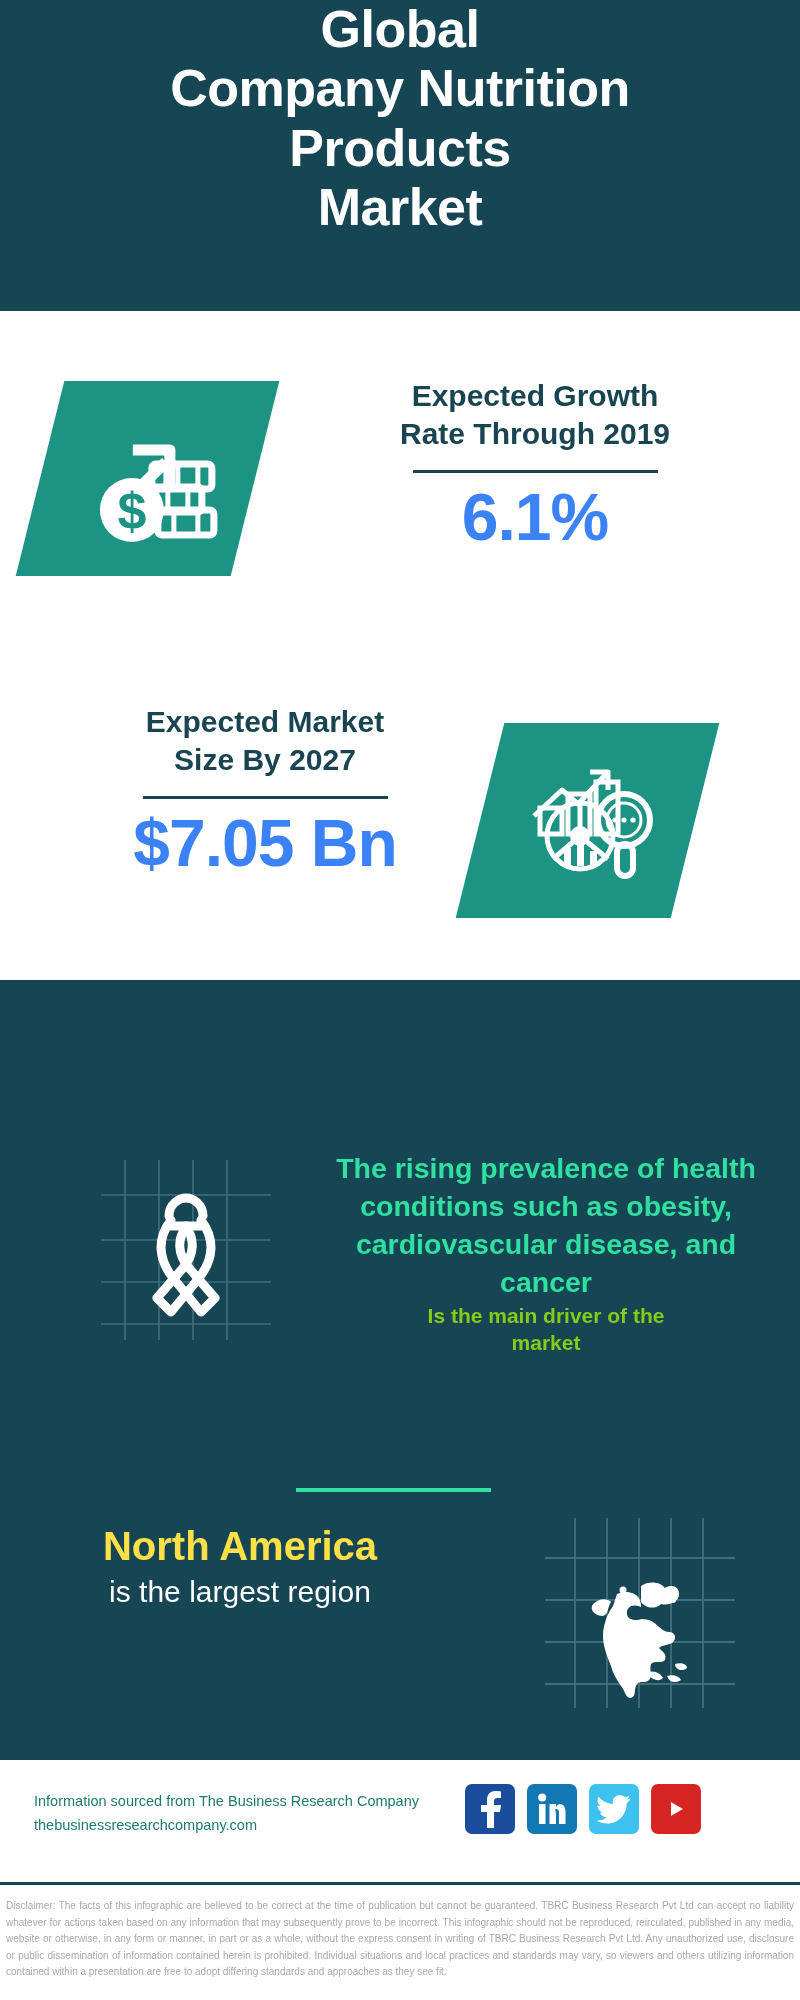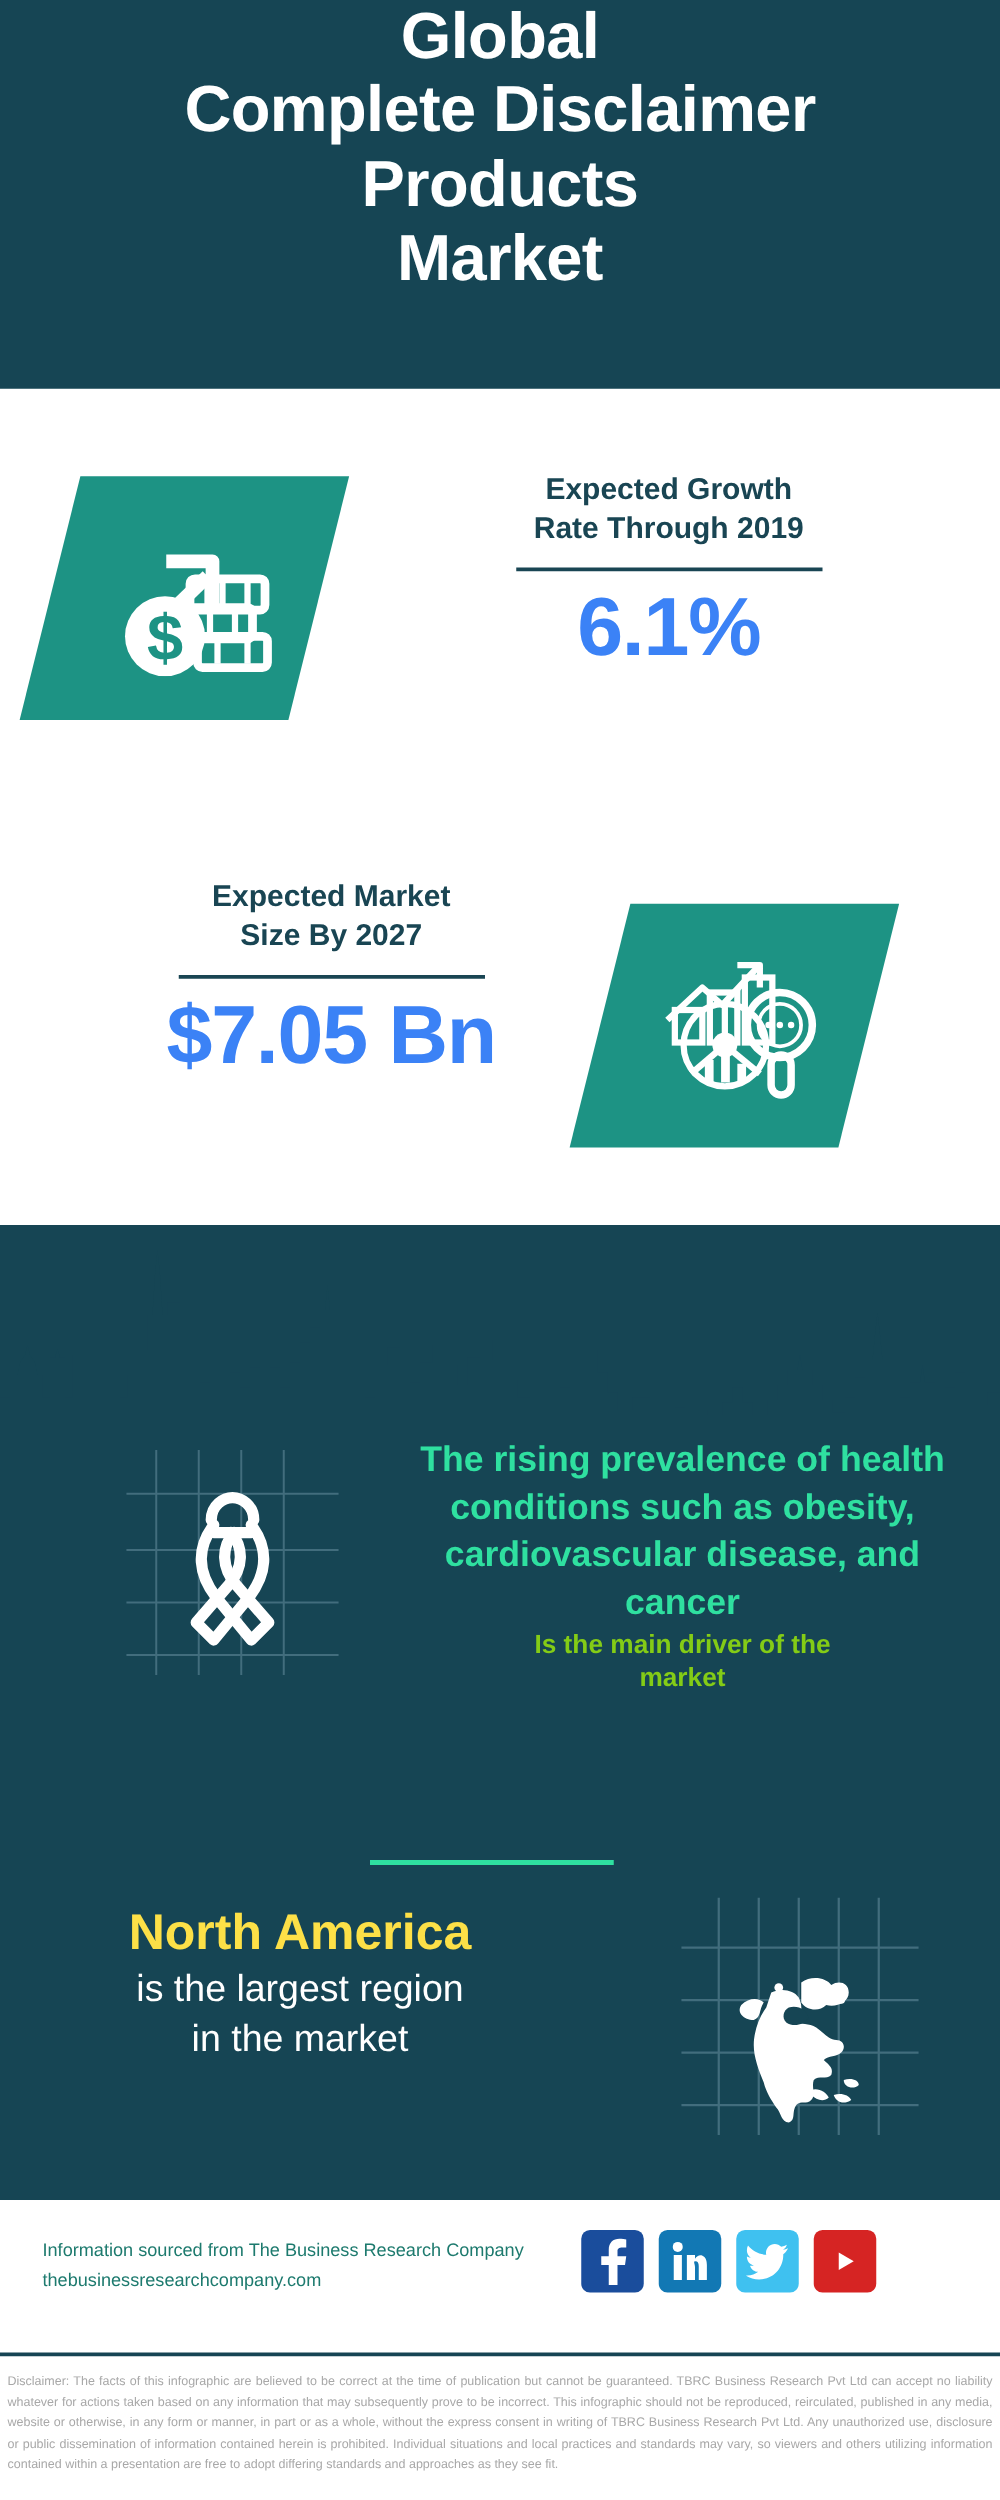--- a/index.html
+++ b/index.html
@@ -32,21 +32,21 @@
     width:215px; height:195px;
     background:#1d9384;
     transform:skewX(-14deg);
     display:flex; align-items:center; justify-content:center;
   }
   .para-left .glyph { transform:skewX(14deg); }
   .stat1-text {
     position:absolute; left:300px; top:66px; width:470px; text-align:center;
   }
   .stat-label {
-    color:#194553; font-weight:bold; font-size:24px; line-height:1.28;
+    color:#194553; font-weight:bold; font-size:30px; line-height:1.28;
   }
   .rule {
     width:245px; height:3px; background:#194553; margin:16px auto 8px auto;
   }
   .stat-value {
     color:#3b82f6; font-weight:bold; font-size:66px; line-height:1.1;
     letter-spacing:-1px;
   }
 
   
@@ -155,21 +155,21 @@
   }
 </style>
 </head>
 <body>
 
 <div class="page">
 
   <div class="header">
     <div class="header-title">
       <span>Global</span><br>
-      <span>Complete Disclaimer</span><br>
+      <span>Company Nutrition</span><br>
       <span>Products</span><br>
       <span>Market</span>
     </div>
   </div>
 
   <div class="stat1">
 
     <div class="para-left">
       <div class="glyph">
         <svg width="140" height="130" viewBox="0 0 140 130">
@@ -291,21 +291,20 @@
       </div>
 
       <div class="green-rule"></div>
     </div>
 
     <div class="region">
 
       <div class="region-text">
         <span class="region-name">North America</span>
         <span class="region-sub">is the largest region</span>
-        <span class="region-sub">in the market</span>
       </div>
 
       <div class="map-box">
         <svg class="grid-svg" width="190" height="190" viewBox="0 0 190 190">
           <g stroke="#4a7585" stroke-width="1.8" opacity="0.85">
             <line x1="0" y1="40" x2="190" y2="40"></line>
             <line x1="0" y1="82" x2="190" y2="82"></line>
             <line x1="0" y1="124" x2="190" y2="124"></line>
             <line x1="0" y1="166" x2="190" y2="166"></line>
             <line x1="30" y1="0" x2="30" y2="190"></line>

